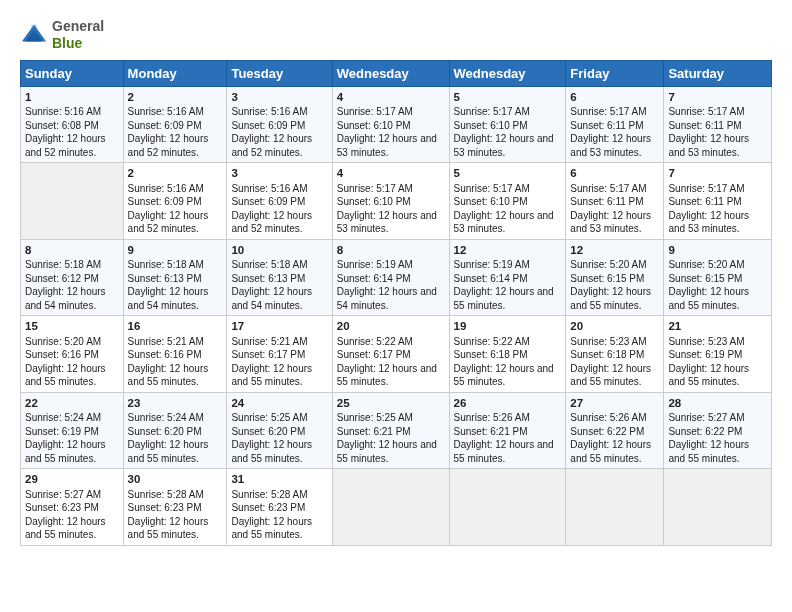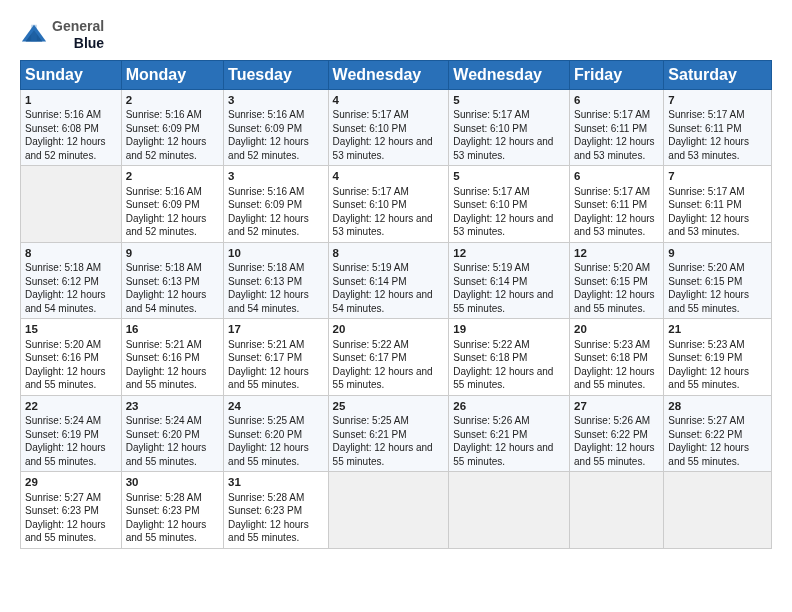--- a/index.html
+++ b/index.html
@@ -12,21 +12,20 @@
     }
     .page {
       width: 792px;
       padding: 18px 20px 10px 20px;
     }
     .header-top {
       display: flex;
       align-items: flex-start;
       justify-content: space-between;
       margin-bottom: 4px;
-      text-align: right;
     }
     .logo {
       display: flex;
       align-items: center;
       gap: 4px;
     }
     .logo-icon {
       width: 28px;
       height: 28px;
     }
@@ -48,21 +47,21 @@
       width: 100%;
       border-collapse: collapse;
       margin-top: 8px;
       font-size: 10.5px;
     }
     thead tr th {
       background: #2970b8;
       color: #fff;
       padding: 5px 4px;
       text-align: left;
-      font-size: 16px;
+      font-size: 13px;
       font-weight: bold;
       border: 1px solid #1a5a9a;
     }
     tbody tr td {
       border: 1px solid #ccc;
       vertical-align: top;
       padding: 3px 4px;
       line-height: 1.35;
       font-size: 10px;
       color: #222;
@@ -87,21 +86,21 @@
   <div class="header-top">
     <div class="logo">
       <svg class="logo-icon" viewBox="0 0 30 30">
         <polygon points="15,4 28,22 2,22" fill="#2970b8"></polygon>
         <polygon points="15,10 24,22 6,22" fill="#1a5a9a"></polygon>
         <rect x="12" y="4" width="6" height="18" fill="#2970b8" opacity="0.3"></rect>
       </svg>
       <div>
         <div style="font-size:14px;font-weight:bold;line-height:1.2;">
           <span style="color:#555;">General</span><br>
-          <span style="color:#0f172a;">Blue</span>
+          <span style="color:#4d7c0f;">Blue</span>
         </div>
       </div>
     </div>
     <div class="title-block">
       <div class="main-title"></div>
       <div class="subtitle"></div>
     </div>
   </div>
 
   <table>

